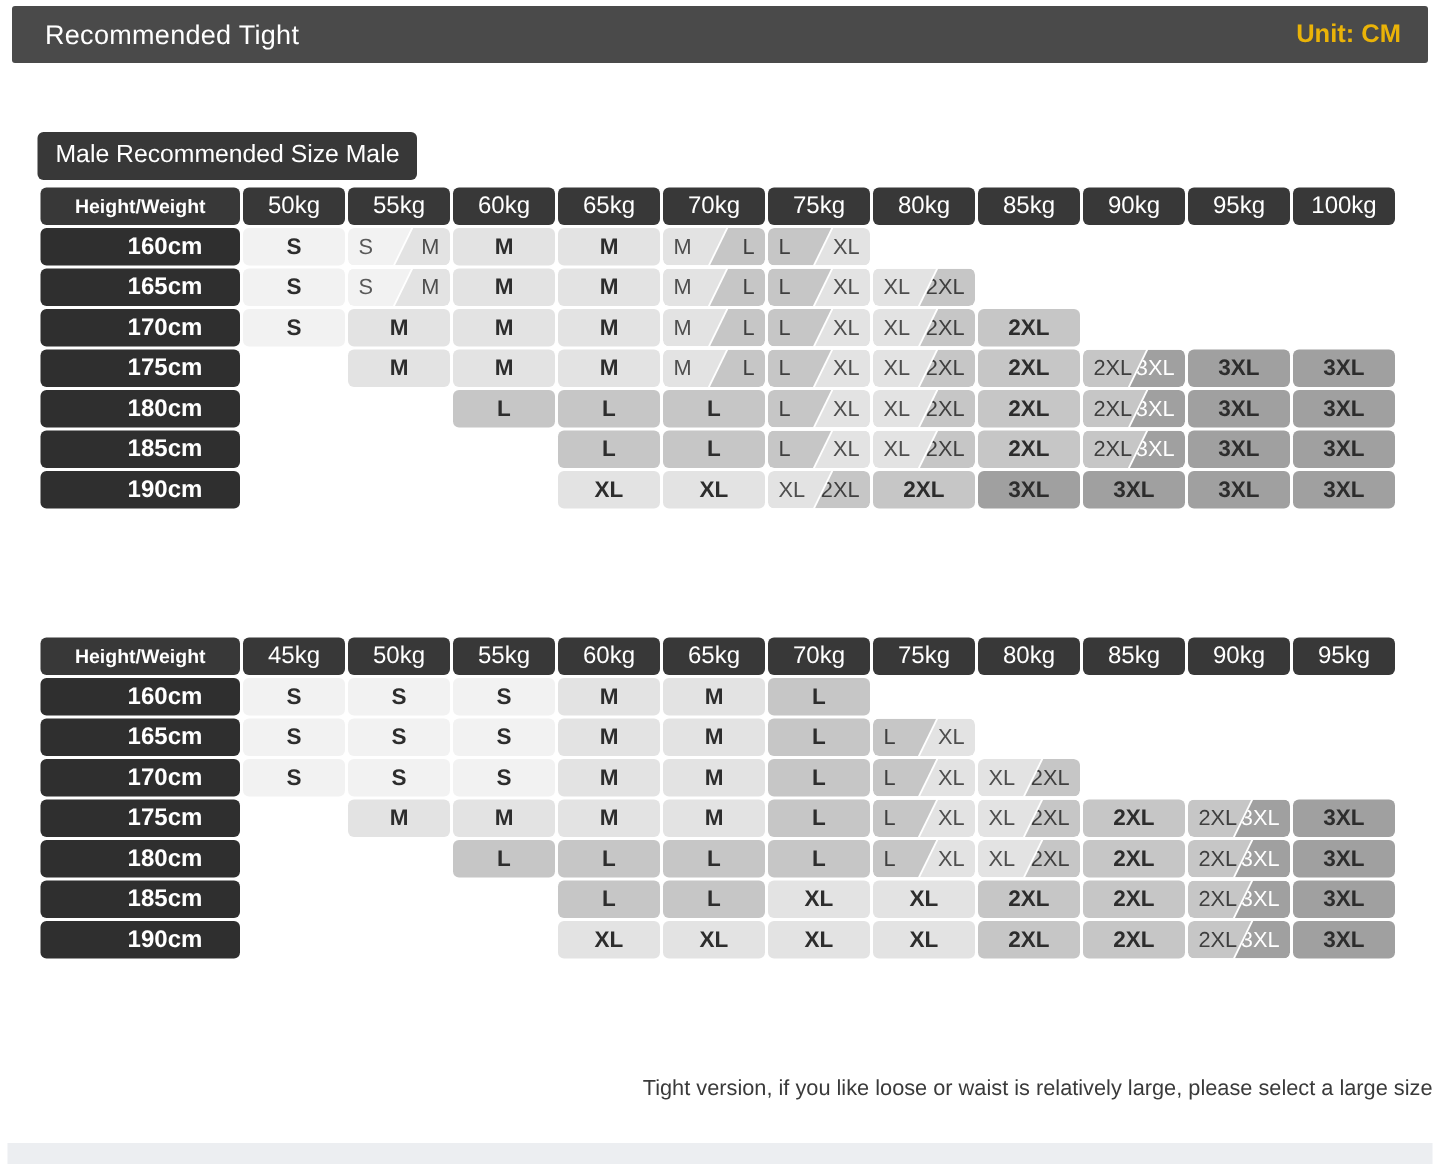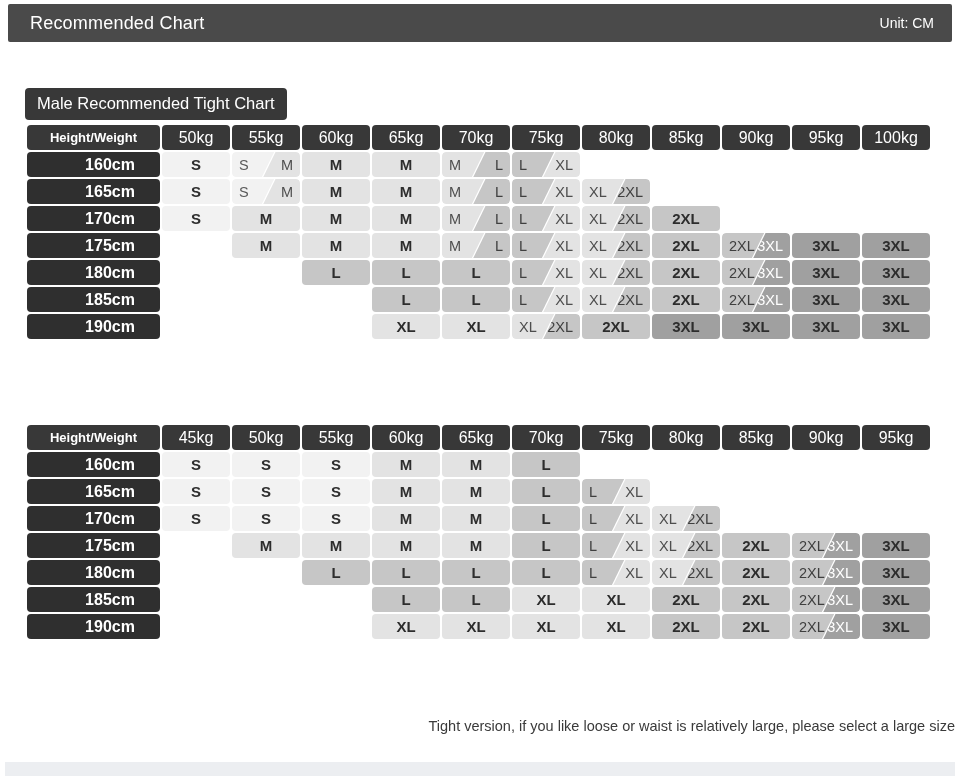--- a/index.html
+++ b/index.html
@@ -10,21 +10,21 @@
     overflow:hidden;
     position:relative;
   }
   .topbar{
     position:absolute;left:8px;top:4px;width:944px;height:38px;
     background:#4a4a4a;border-radius:2px;
     display:flex;align-items:center;justify-content:space-between;
     box-sizing:border-box;padding:0 18px 0 22px;
   }
   .topbar .title{color:#ffffff;font-size:18px;letter-spacing:.2px;}
-  .topbar .unit{color:#ffffff;font-size:14px;font-weight:normal;}
+  .topbar .unit{color:#eab308;font-size:17px;font-weight:bold;}
 
   .section{position:absolute;left:25px;}
   .sec-male{top:88px;}
   .sec-female{top:423px;}
 
   .chart-title{
     display:inline-block;background:#383838;color:#ffffff;
     font-size:16.5px;padding:6px 12px 7px 12px;border-radius:4px;
     margin:0 0 3px 0;white-space:nowrap;
   }
@@ -76,26 +76,26 @@
   }
   .footerbar{
     position:absolute;left:5px;top:762px;width:950px;height:14px;
     background:#eceef1;
   }
 </style>
 </head>
 <body>
 
 <div class="topbar">
-  <span class="title">Recommended Chart</span>
+  <span class="title">Recommended Tight</span>
   <span class="unit">Unit: CM</span>
 </div>
 
 <div class="section sec-male">
-  <div class="chart-title">Male Recommended Tight Chart</div>
+  <div class="chart-title">Male Recommended Size Male</div>
   <table class="sz">
     <tbody id="male-body">
         <tr>
           <td class="hdr corner">Height/Weight</td>
           <td class="hdr">50kg</td>
           <td class="hdr">55kg</td>
           <td class="hdr">60kg</td>
           <td class="hdr">65kg</td>
           <td class="hdr">70kg</td>
           <td class="hdr">75kg</td>

